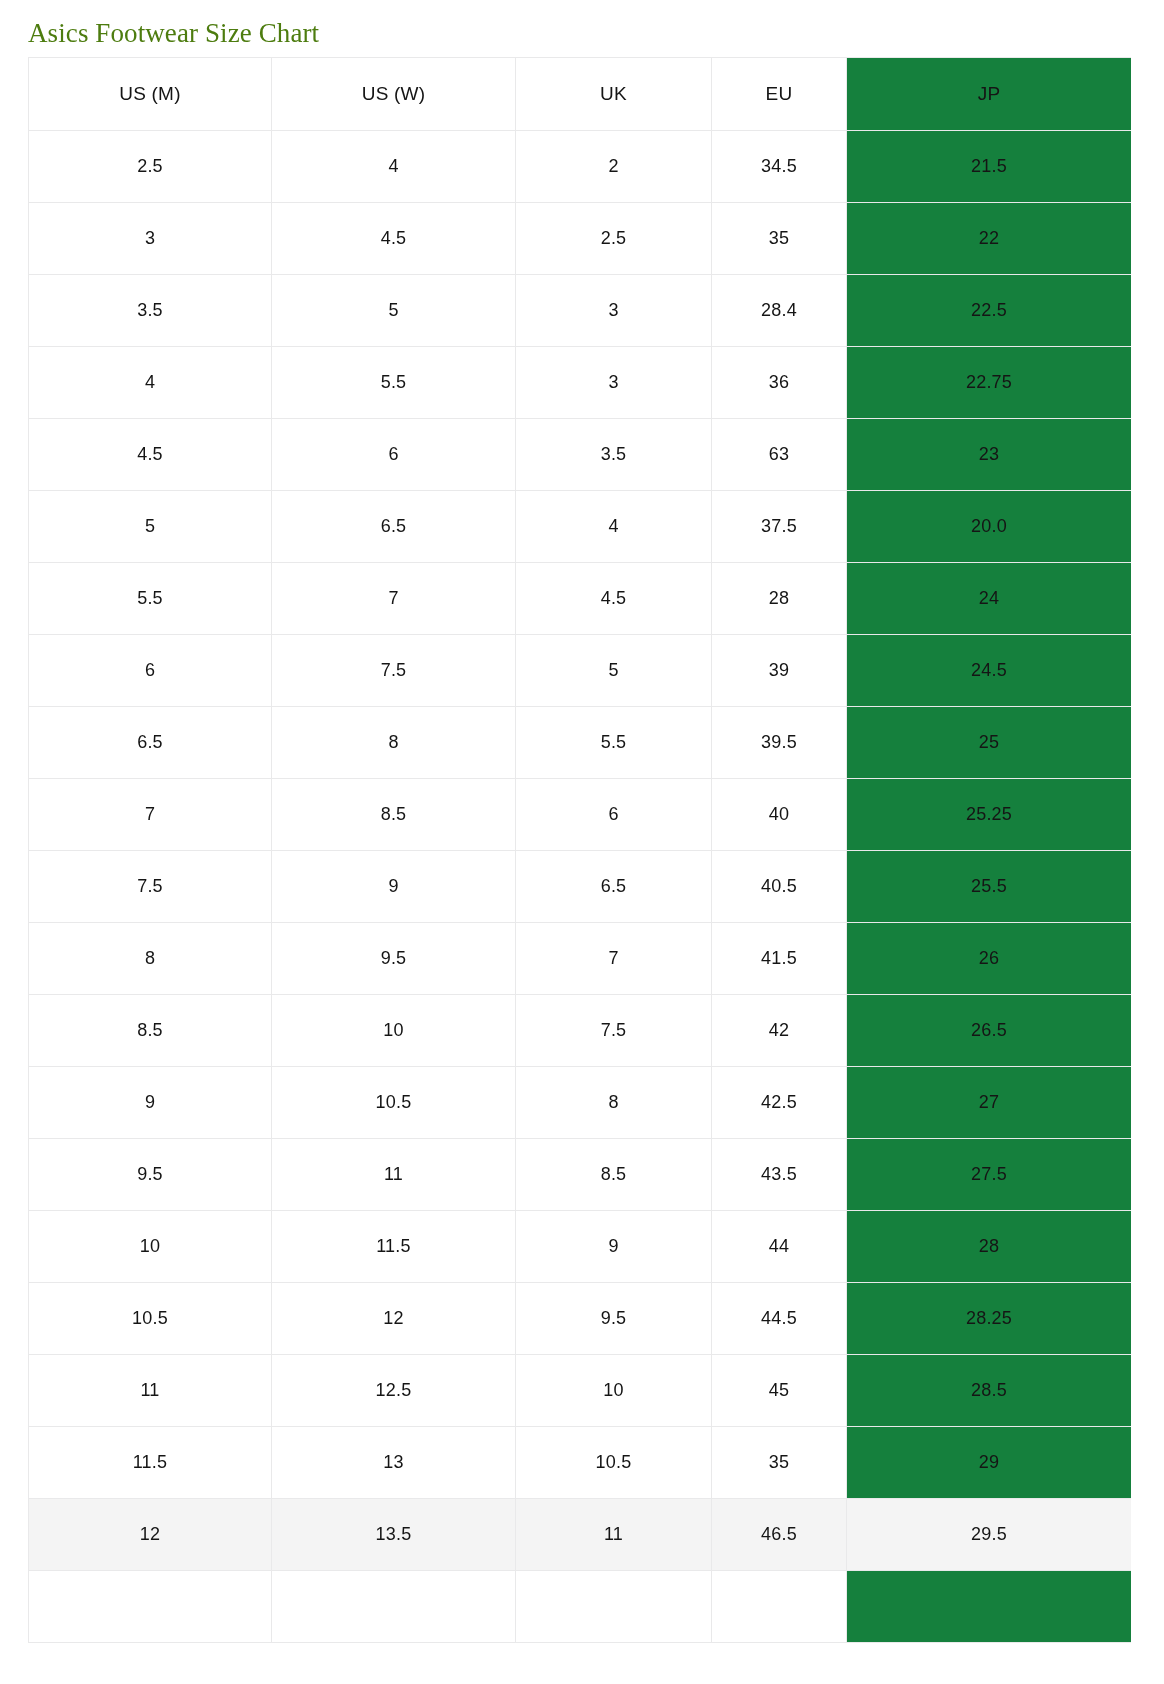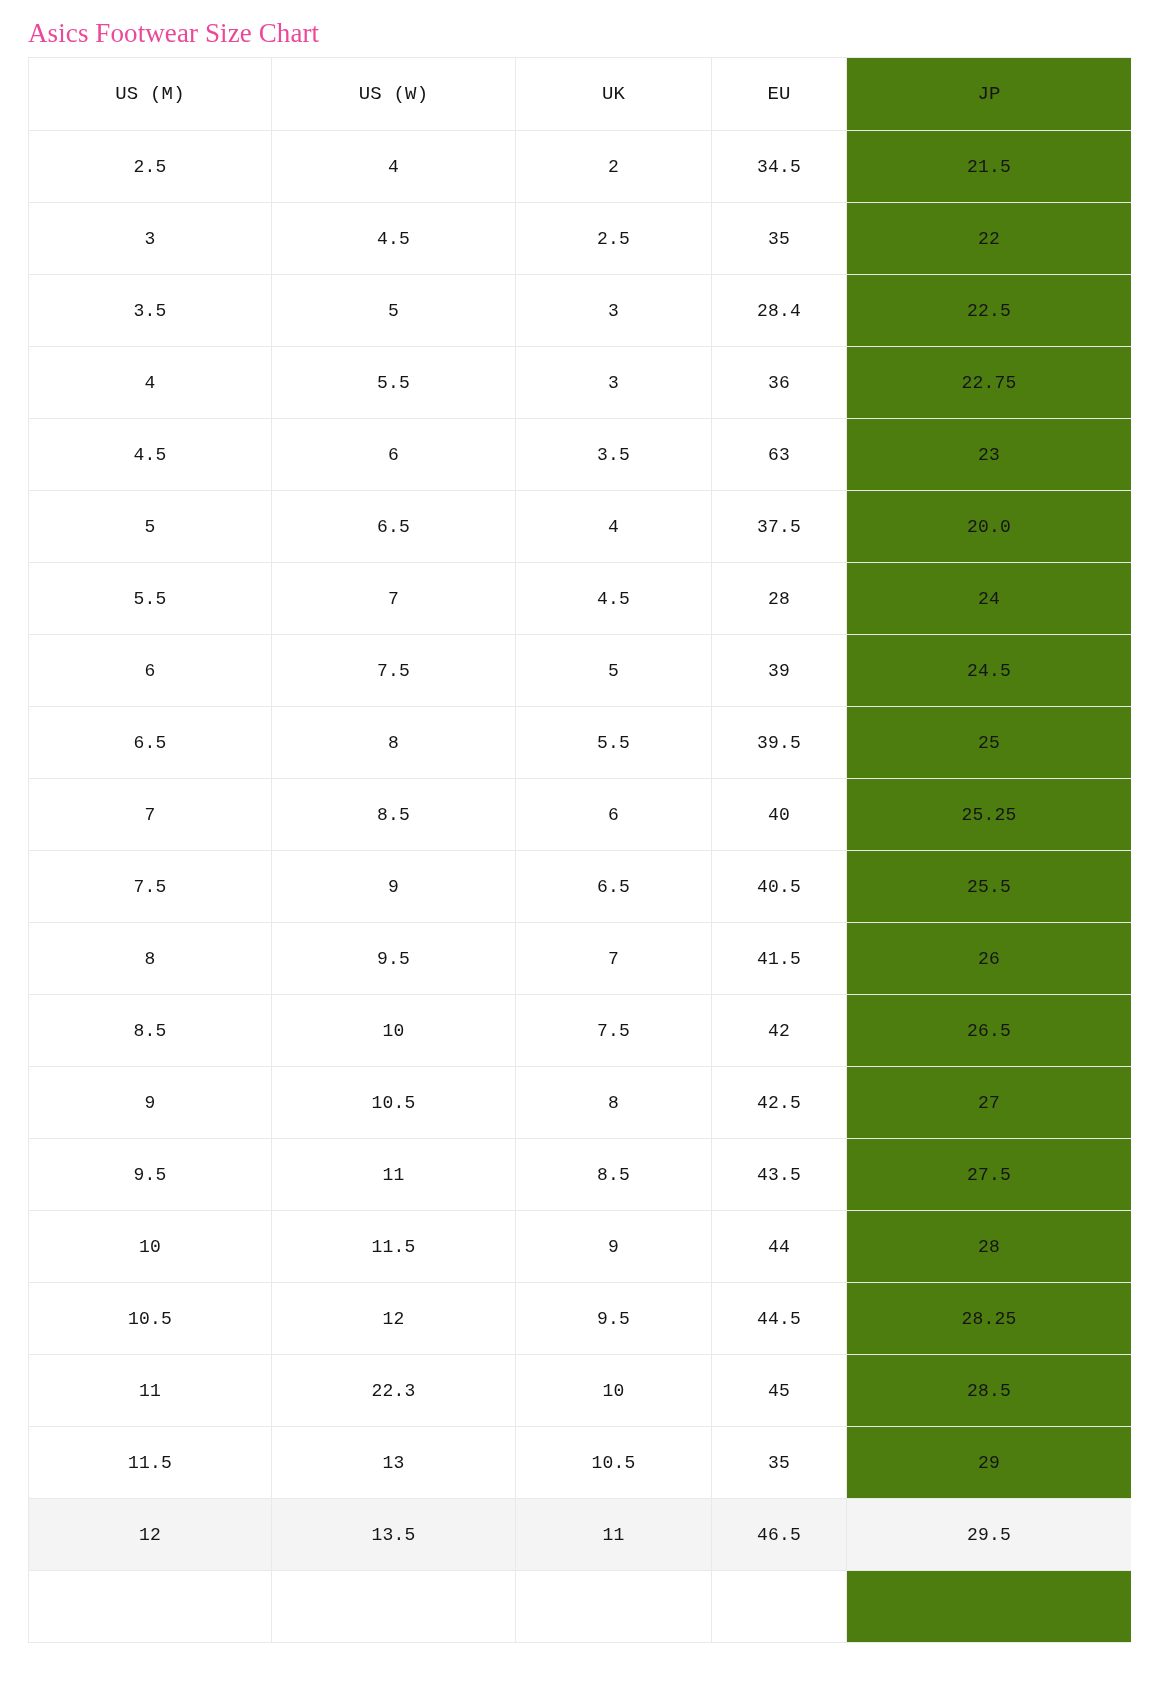--- a/index.html
+++ b/index.html
@@ -22,36 +22,36 @@
     height: 1684px;
     box-sizing: border-box;
     padding: 0 28px;
   }
 
   #page-title {
     font-family: "Liberation Serif", "DejaVu Serif", serif;
     font-size: 27px;
     font-weight: 400;
     line-height: 1;
-    color: #ec4899;
+    color: #4d7c0f;
     margin: 0;
     padding: 20px 0 10px 0;
     letter-spacing: 0.1px;
   }
 
   .table-wrap {
     width: 1103px;
     overflow: hidden;
   }
 
   table.size-chart {
     border-collapse: collapse;
     width: 1103px;
     table-layout: fixed;
-    font-family: Liberation Mono, monospace;
+    font-family: Liberation Sans, sans-serif;
   }
 
   table.size-chart col.c0 { width: 243px; }
   table.size-chart col.c1 { width: 244px; }
   table.size-chart col.c2 { width: 196px; }
   table.size-chart col.c3 { width: 135px; }
   table.size-chart col.c4 { width: 285px; }
 
   table.size-chart th,
   table.size-chart td {
@@ -71,21 +71,21 @@
 
   table.size-chart tbody td {
     height: 71px;
     font-size: 18px;
     letter-spacing: 0.2px;
   }
 
   
   table.size-chart th.jp-col,
   table.size-chart td.jp-col {
-    background: #4d7c0f;
+    background: #15803d;
   }
 
   
   table.size-chart tr.row-highlight td {
     background: #f4f4f4;
   }
 </style>
 </head>
 <body>
 
@@ -226,21 +226,21 @@
           </tr>
           <tr>
             <td>10.5</td>
             <td>12</td>
             <td>9.5</td>
             <td>44.5</td>
             <td class="jp-col">28.25</td>
           </tr>
           <tr>
             <td>11</td>
-            <td>22.3</td>
+            <td>12.5</td>
             <td>10</td>
             <td>45</td>
             <td class="jp-col">28.5</td>
           </tr>
           <tr>
             <td>11.5</td>
             <td>13</td>
             <td>10.5</td>
             <td>35</td>
             <td class="jp-col">29</td>

